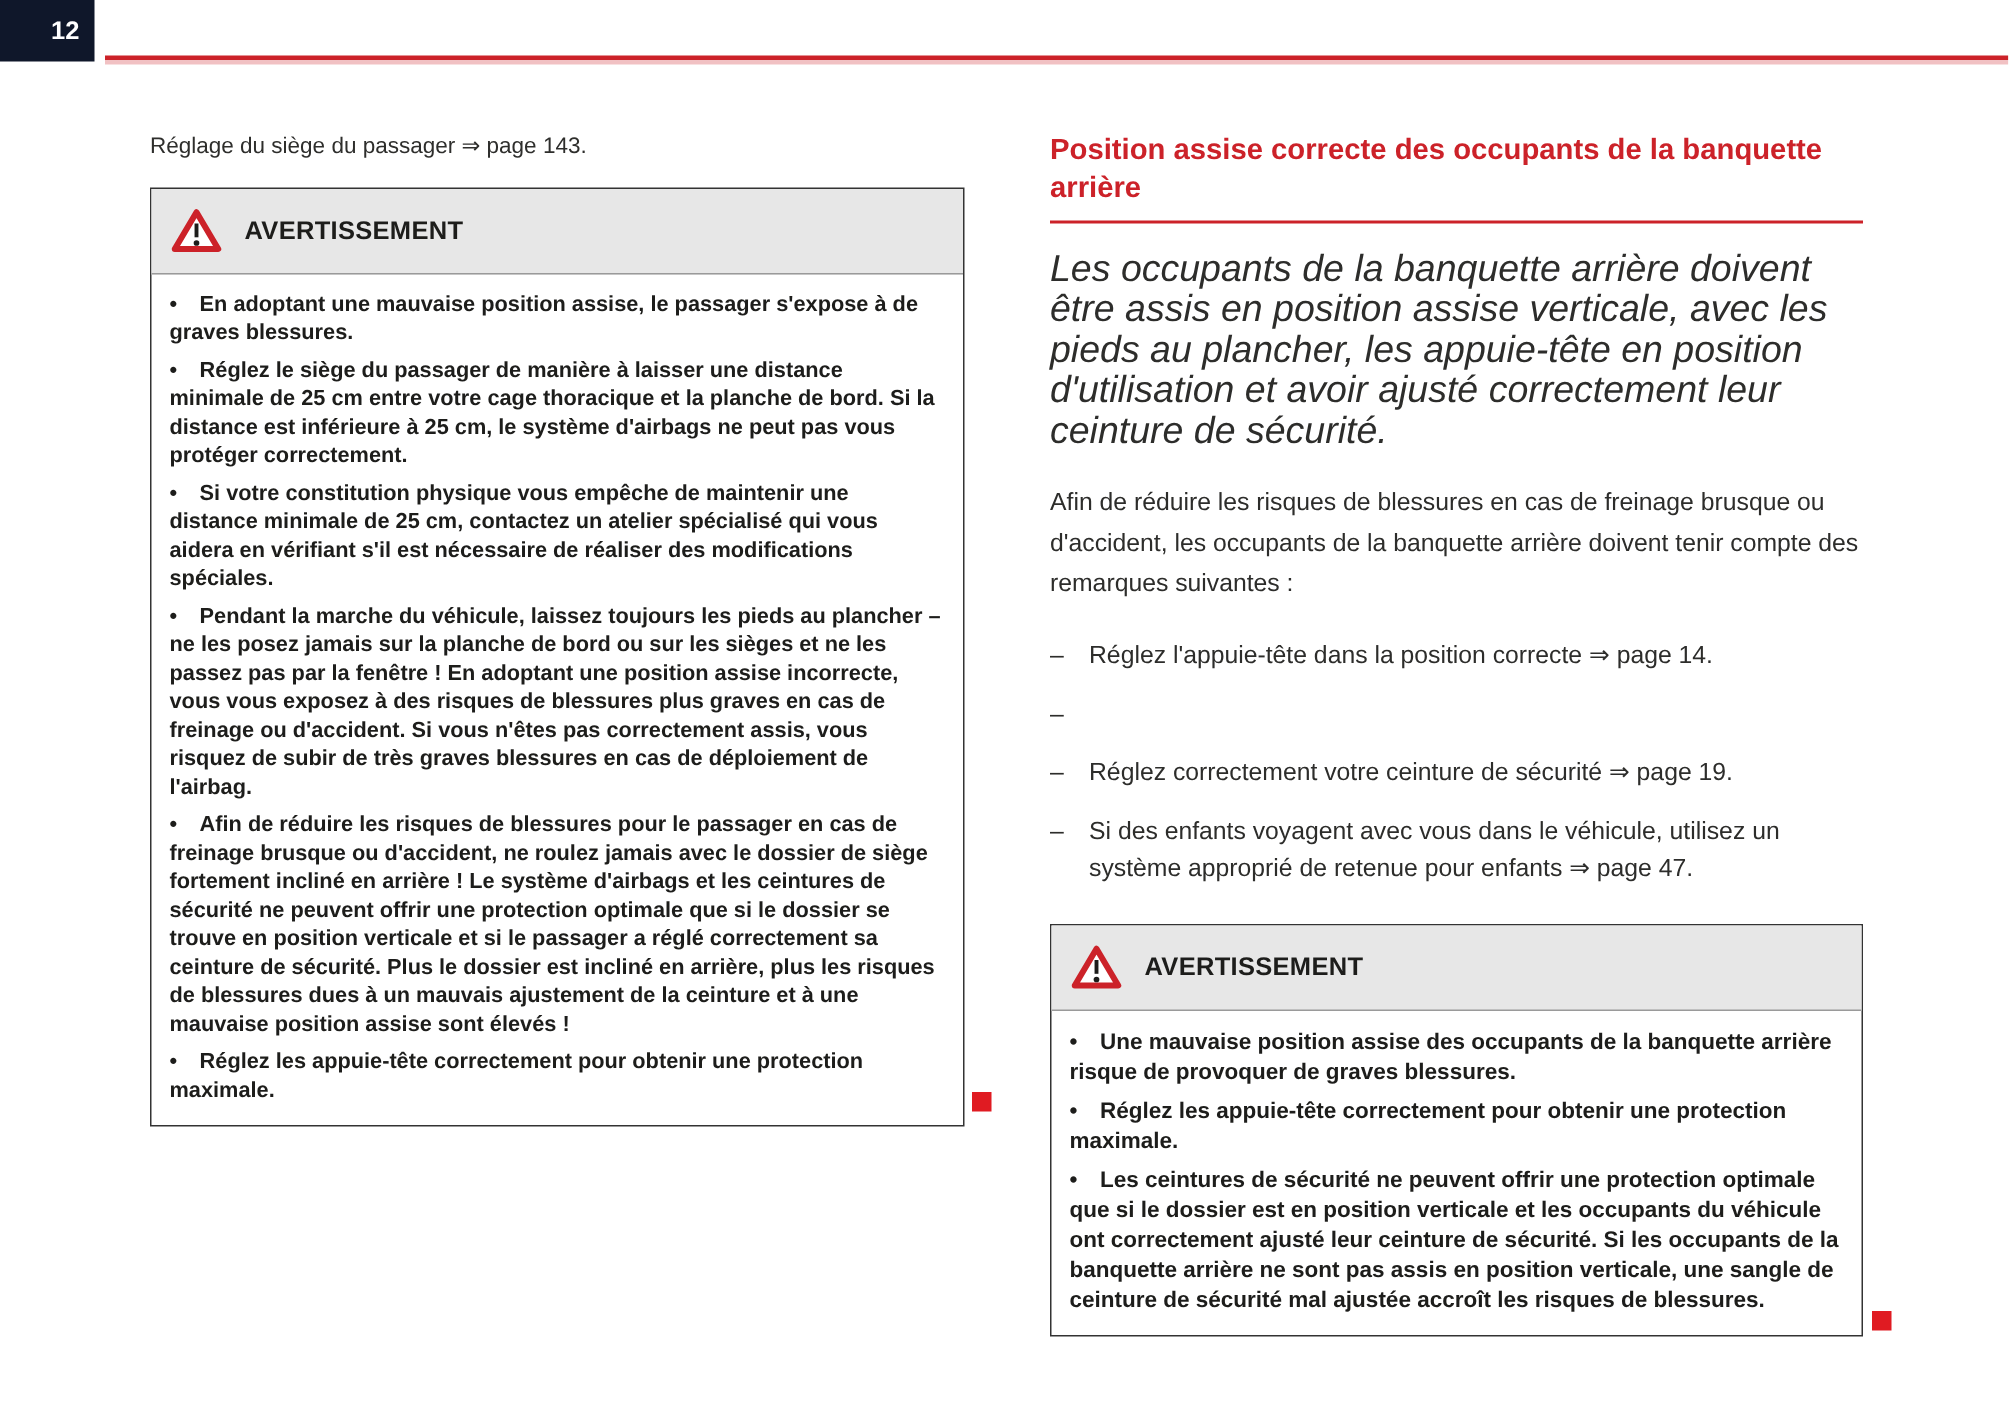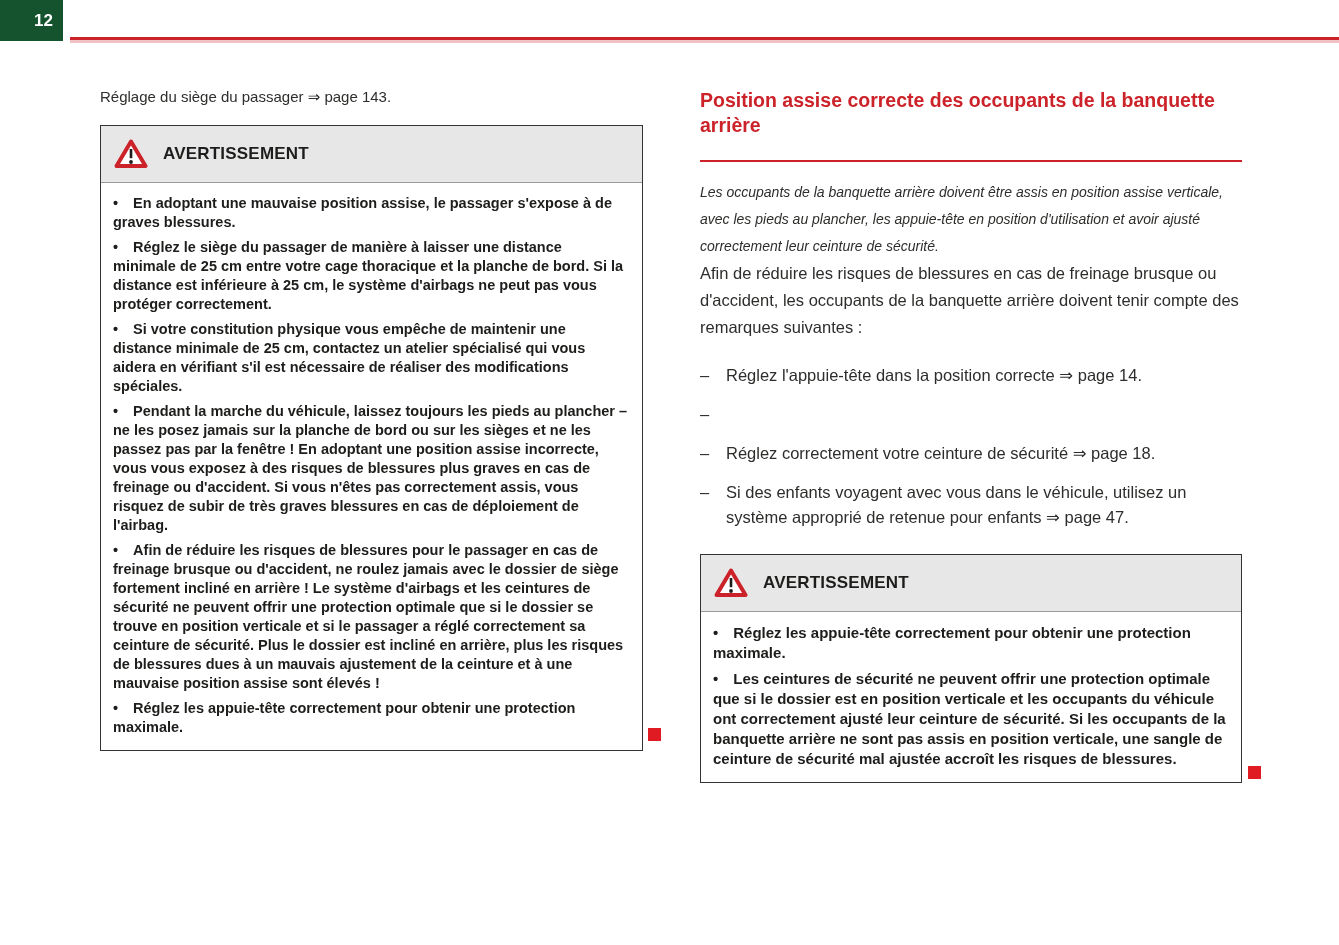--- a/index.html
+++ b/index.html
@@ -8,21 +8,21 @@
   body { font-family:"Liberation Sans", sans-serif; color:#1d1d1b; }
   .page {
     position:relative; width:1339px; height:945px; background:#fff;
     overflow:hidden; margin:0 auto;
   }
 
   
   .header { position:relative; height:41px; width:100%; }
   .pagenum-box {
     position:absolute; left:0; top:0; width:63px; height:41px;
-    background:#14532d; color:#fff; display:flex; align-items:center;
+    background:#0f172a; color:#fff; display:flex; align-items:center;
     justify-content:flex-end; padding-right:10px;
     font-size:17px; font-weight:bold;
   }
   .chapter-title {
     position:absolute; left:100px; top:7px;
     font-size:17.5px; font-weight:bold; color:#1d1d1b; letter-spacing:.1px;
   }
   .header-rule {
     position:absolute; left:70px; right:0; top:37px; height:3px;
     background:#cc2229; box-shadow:0 3px 0 rgba(204,34,41,.28);
@@ -58,24 +58,25 @@
   .end-marker {
     position:absolute; width:13px; height:13px; background:#e01b22;
     display:block;
   }
   .end-marker.left-pos  { right:-18px; bottom:10px; }
   .end-marker.right-pos { right:-19px; bottom:4px; }
 
   
   .section-title {
     color:#cc2229; font-size:19.5px; font-weight:bold; line-height:25px;
-    padding-bottom:22px; border-bottom:2.5px solid #cc2229; margin-bottom:17px;
+    padding-bottom:9px; border-bottom:2.5px solid #cc2229; margin-bottom:17px;
   }
   .lead {
-    font-style:italic; font-size:14px; line-height:27px; color:#2d2d2b;
+    font-style:italic; font-size:25px; line-height:27px; color:#2d2d2b;
+    margin-bottom:21px;
   }
   .body-par { font-size:16.5px; line-height:27px; color:#2d2d2b; margin-bottom:22px; }
   .dash-list { margin-bottom:24px; }
   .dash-item {
     display:flex; font-size:16.5px; line-height:25px; color:#2d2d2b;
     margin-bottom:14px;
   }
   .dash-item .dash { width:26px; flex:none; }
   .col-right .warn-bullet { font-size:15px; line-height:20px; }
 </style>
@@ -129,39 +130,40 @@
       <div class="dash-list">
         <div class="dash-item">
             <span class="dash">–</span>
             <span>Réglez l'appuie-tête dans la position correcte ⇒ page 14.</span>
           </div>
         <div class="dash-item">
             <span class="dash">–</span>
           </div>
         <div class="dash-item">
             <span class="dash">–</span>
-            <span>Réglez correctement votre ceinture de sécurité ⇒ page 18.</span>
+            <span>Réglez correctement votre ceinture de sécurité ⇒ page 19.</span>
           </div>
         <div class="dash-item">
             <span class="dash">–</span>
             <span>Si des enfants voyagent avec vous dans le véhicule, utilisez un système approprié de retenue pour enfants ⇒ page 47.</span>
           </div>
       </div>
 
       <div class="warnbox-wrap">
         <div class="warnbox">
           <div class="warn-head">
             <svg class="tri-icon" viewBox="0 0 34 30" aria-hidden="true">
               <path d="M17 2.5 L31.5 27 L2.5 27 Z" fill="#ffffff" stroke="#cc2229" stroke-width="4" stroke-linejoin="round"></path>
               <rect x="15.7" y="10" width="2.6" height="9.2" fill="#1d1d1b"></rect>
               <circle cx="17" cy="23" r="1.9" fill="#1d1d1b"></circle>
             </svg>
             <span class="warn-title">AVERTISSEMENT</span>
           </div>
           <div class="warn-body">
+            <p class="warn-bullet"><span class="bl">•</span><span>Une mauvaise position assise des occupants de la banquette arrière risque de provoquer de graves blessures.</span></p>
             <p class="warn-bullet"><span class="bl">•</span><span>Réglez les appuie-tête correctement pour obtenir une protection maximale.</span></p>
             <p class="warn-bullet"><span class="bl">•</span><span>Les ceintures de sécurité ne peuvent offrir une protection optimale que si le dossier est en position verticale et les occupants du véhicule ont correctement ajusté leur ceinture de sécurité. Si les occupants de la banquette arrière ne sont pas assis en position verticale, une sangle de ceinture de sécurité mal ajustée accroît les risques de blessures.</span></p>
           </div>
         </div>
         <span class="end-marker right-pos"></span>
       </div>
     </section>
 
   </div>
 </div>

